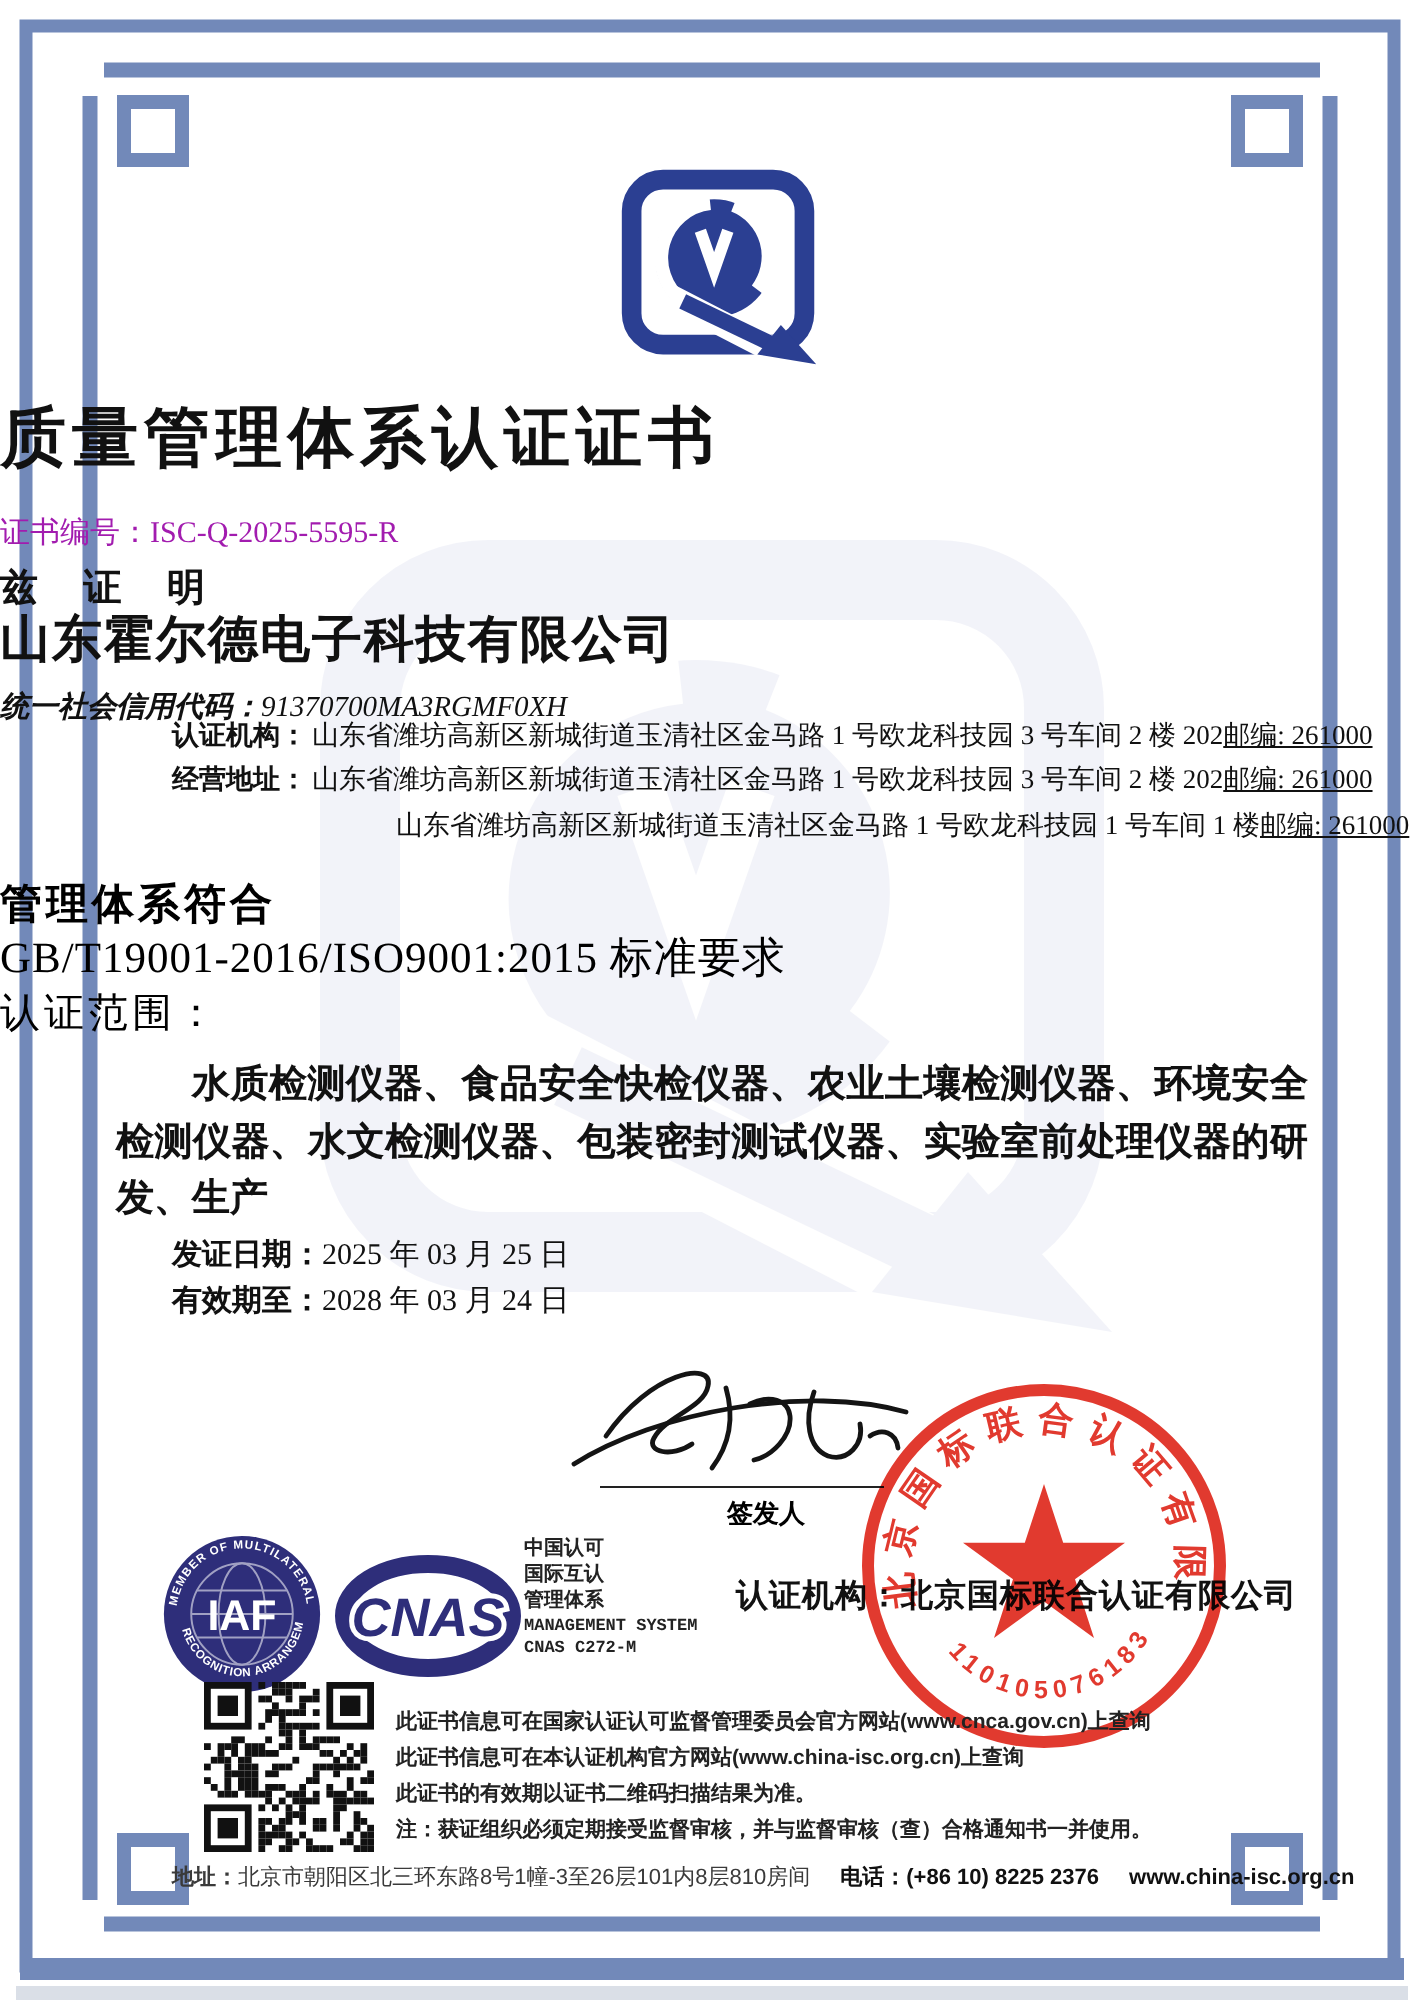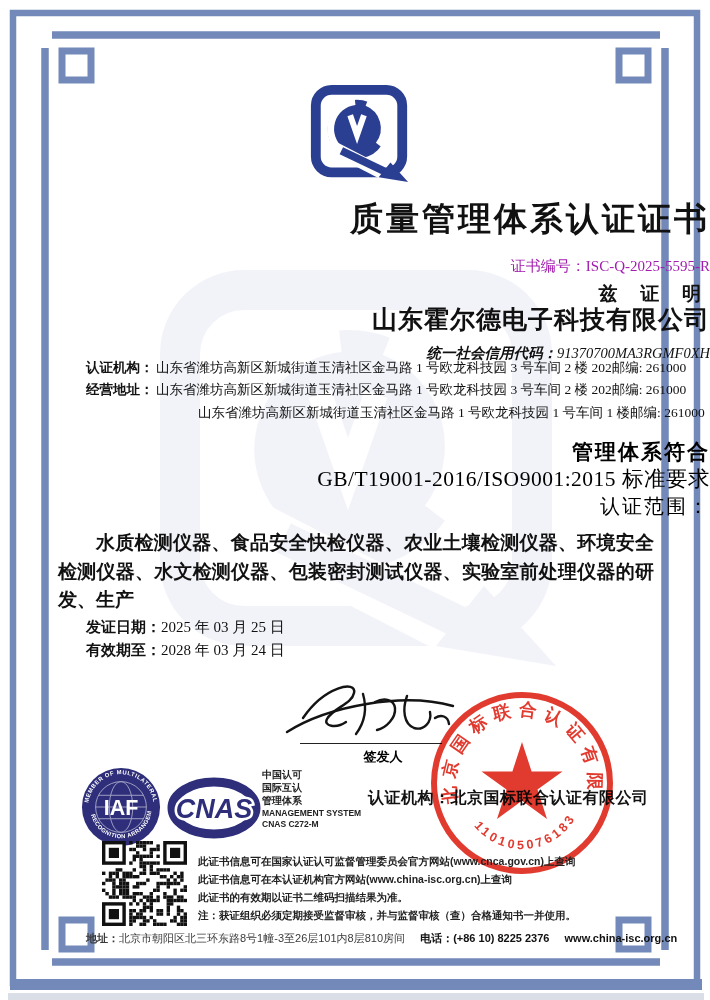--- a/index.html
+++ b/index.html
@@ -1,47 +1,47 @@
 <!DOCTYPE html>
 <html><head>
 <meta charset="utf-8">
 <style>
   * { margin:0; padding:0; box-sizing:border-box; }
   body { background:#e8e8e8; font-family:"Liberation Serif","DejaVu Serif",serif; }
   .page { position:relative; width:710px; height:1000px; margin:0 auto; background:#fff; overflow:hidden; }
   .abs { position:absolute; }
-  .center { width:100%; text-align:right; }
+  .center { width:100%; text-align:left; }
 
   .title { top:197px; font-size:33px; font-weight:bold; letter-spacing:3px; color:#111; }
   .certno { top:257px; font-size:15px; color:#a21caf; }
   .hereby { top:281px; font-size:19px; font-weight:bold; letter-spacing:9px; color:#111; }
   .company { top:303px; font-size:25px; font-weight:bold; letter-spacing:1px; color:#111; }
   .credit { top:344px; font-size:14.5px; color:#111;font-style:italic; }
   .credit .lbl { font-weight:bold; }
 
   .addr-row { left:86px; width:548px; display:flex; font-size:13.5px; color:#111; white-space:nowrap; }
   .addr-row .lbl { font-weight:bold; width:70px; flex:none; }
   .addr-row .txt { flex:1; }
   .addr-row.indent .txt { padding-left:42px; }
-  .addr-row .zip { flex:none; width:92px; text-align:left; }
+  .addr-row .zip { flex:none; width:92px; text-align:left;text-decoration:underline; }
 
   .conform { top:438px; font-size:21px; font-weight:bold; letter-spacing:2px; }
   .standard { top:464px; font-size:21.5px; letter-spacing:0.5px; }
   .scope-label { top:493px; font-size:20px; font-weight:normal; letter-spacing:2px; }
   .scope { top:529px; left:58px; width:596px; font-size:19px; font-weight:bold; line-height:1.5; text-align:justify; text-indent:2em; color:#111; }
 
   .daterow { left:86px; font-size:15px; color:#111; }
   .daterow .lbl { font-weight:bold; }
 
   .sigline { left:300px; top:743px; width:142px; border-top:1.5px solid #222; }
   .siglabel { left:312px; top:748px; width:142px; text-align:center; font-size:13px; font-weight:bold; }
 
   .accred-text { left:262px; top:768px; line-height:1.32; color:#222; }
   .accred-text .cn { font-size:10px; font-weight:bold; }
-  .accred-text .en { font-size:8.5px; font-weight:bold; font-family:Liberation Sans, sans-serif; }
+  .accred-text .en { font-size:8.5px; font-weight:bold; font-family:Liberation Mono, monospace; }
 
   .orgline { left:368px; top:788px; font-size:16px; font-weight:bold; color:#111; letter-spacing:0.5px; }
 
   .notes { left:198px; top:852px; width:438px; font-size:10.5px; font-weight:bold; line-height:1.72; color:#222; font-family:"Liberation Sans","DejaVu Sans",sans-serif; }
   .notes div { white-space:nowrap; }
 
   .footer { left:86px; top:931px; width:552px; font-size:11px; color:#3a3a3a; font-weight:bold; white-space:nowrap; font-family:"Liberation Sans","DejaVu Sans",sans-serif; }
   .footer .gap { display:inline-block; width:12px; }
 
   .seal { mix-blend-mode:multiply; opacity:0.92; }

